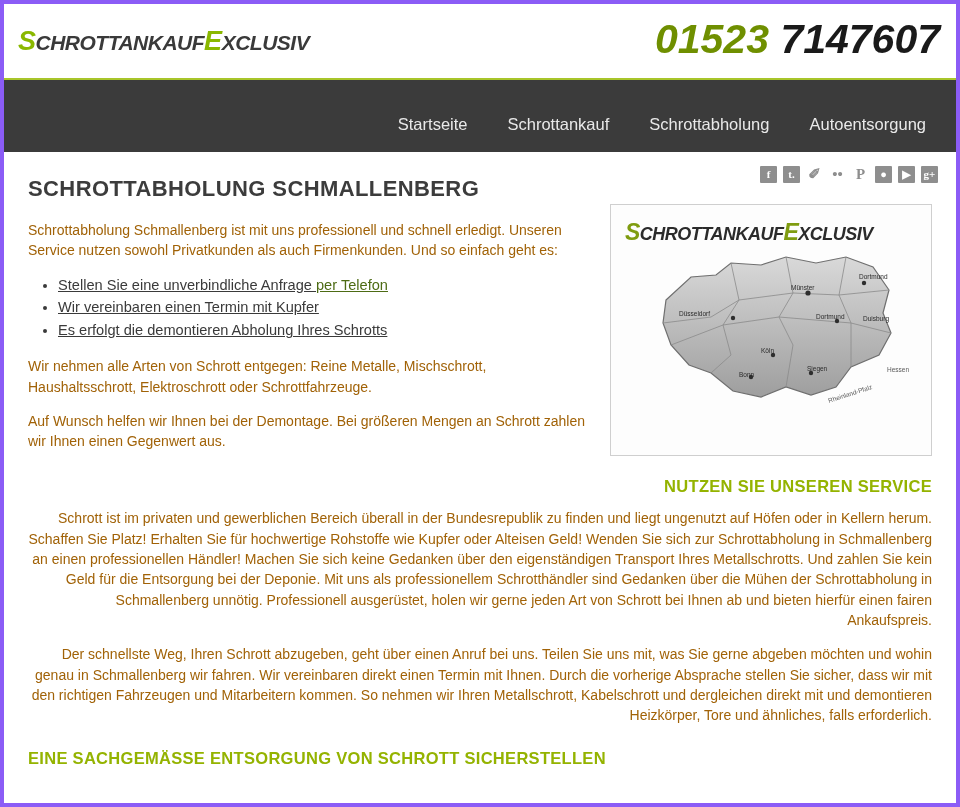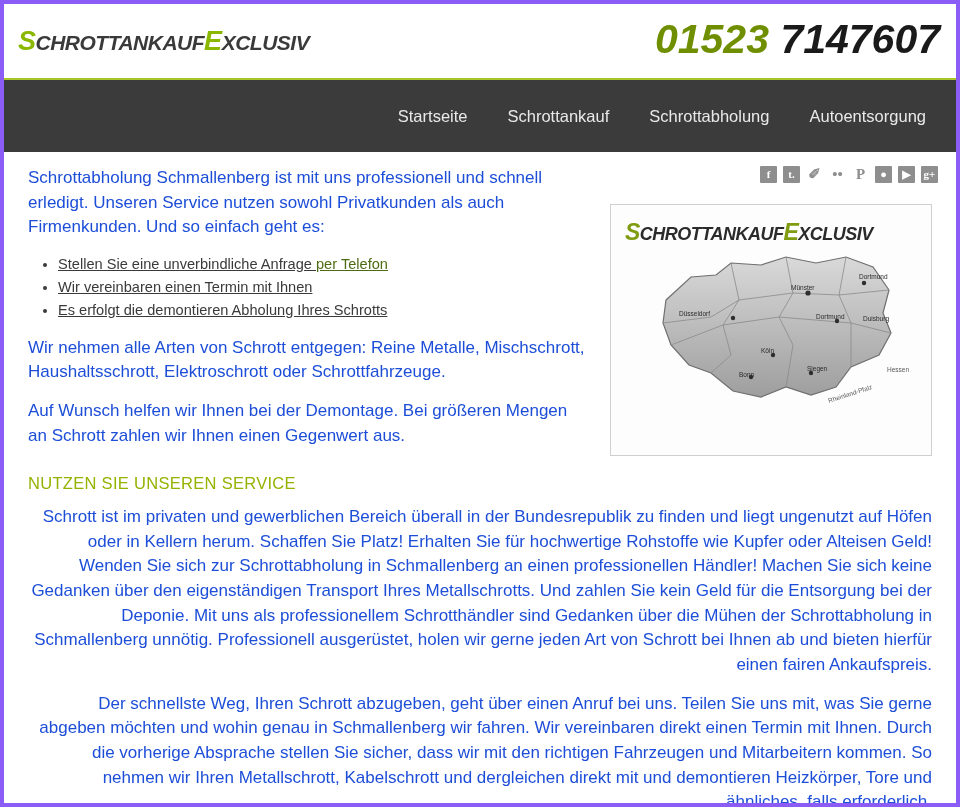--- a/index.html
+++ b/index.html
@@ -83,21 +83,21 @@
     height: 72px;
     background: #3b3b3b;
     position: relative;
   }
   .nav ul {
     list-style: none;
     margin: 0;
     padding: 0;
     position: absolute;
     right: 10px;
-    top: 0;
+    top: 8px;
     height: 72px;
     display: flex;
     align-items: center;
   }
   .nav li {
     margin: 0;
     padding: 0;
   }
   .nav a {
     display: block;
@@ -142,29 +142,30 @@
   h1.title {
     font-size: 22px;
     font-weight: bold;
     color: #3c3c3c;
     margin: 10px 0 18px 0;
     letter-spacing: 0.4px;
     text-transform: uppercase;
   }
   h2.sub {
     font-size: 16.5px;
-    font-weight: normal;
+    font-weight: bold;
     color: #94b300;
     margin: 26px 0 12px 0;
     letter-spacing: 0.3px;
     text-transform: uppercase;
+    text-align: right;
   }
   p.body, li.body {
-    font-size: 17px;
-    color: #1d4ed8;
+    font-size: 14px;
+    color: #a16207;
     line-height: 1.45;
     margin: 0 0 14px 0;
   }
   .intro-col {
     width: 560px;
   }
   ul.checklist {
     margin: 0 0 14px 0;
     padding-left: 30px;
   }
@@ -257,20 +258,21 @@
       <span class="s">f</span>
       <span class="s">t.</span>
       <span class="s plain">✐</span>
       <span class="s plain">••</span>
       <span class="s plain">P</span>
       <span class="s">●</span>
       <span class="s">▶</span>
       <span class="s">g+</span>
     </div>
 
+    <h1 class="title">SCHROTTABHOLUNG SCHMALLENBERG</h1>
 
     <div class="mapbox">
       <div class="maplogo">
         <span class="c1">S</span><span class="c2">CHROTTANKAUF</span><span class="c1">E</span><span class="c2">XCLUSIV</span>
       </div>
       <svg width="320" height="250" viewBox="0 0 320 250" style="position:absolute;left:0;top:0;">
         <defs>
           <linearGradient id="gmap" x1="0" y1="0" x2="0" y2="1">
             <stop offset="0%" stop-color="#d9d9d9"></stop>
             <stop offset="100%" stop-color="#9e9e9e"></stop>
@@ -300,21 +302,21 @@
         <text x="218" y="198" font-family="Liberation Sans, sans-serif" font-size="6.5" fill="#5a5a5a" transform="rotate(-18 218 198)">Rheinland-Pfalz</text>
         <text x="276" y="167" font-family="Liberation Sans, sans-serif" font-size="6.5" fill="#5a5a5a">Hessen</text>
       </svg>
     </div>
 
     <div class="intro-col">
       <p class="body">Schrottabholung Schmallenberg ist mit uns professionell und schnell erledigt. Unseren Service nutzen sowohl Privatkunden als auch Firmenkunden. Und so einfach geht es:</p>
 
       <ul class="checklist">
         <li class="body"><span>Stellen Sie eine unverbindliche Anfrage </span><a class="inline" href="#">per Telefon</a></li>
-        <li class="body">Wir vereinbaren einen Termin mit Ihnen</li>
+        <li class="body">Wir vereinbaren einen Termin mit Kupfer</li>
         <li class="body">Es erfolgt die demontieren Abholung Ihres Schrotts</li>
       </ul>
 
       <p class="body">Wir nehmen alle Arten von Schrott entgegen: Reine Metalle, Mischschrott, Haushaltsschrott, Elektroschrott oder Schrottfahrzeuge.</p>
       <p class="body">Auf Wunsch helfen wir Ihnen bei der Demontage. Bei größeren Mengen an Schrott zahlen wir Ihnen einen Gegenwert aus.</p>
     </div>
 
     <h2 class="sub">NUTZEN SIE UNSEREN SERVICE</h2>
     <p class="body wide">Schrott ist im privaten und gewerblichen Bereich überall in der Bundesrepublik zu finden und liegt ungenutzt auf Höfen oder in Kellern herum. Schaffen Sie Platz! Erhalten Sie für hochwertige Rohstoffe wie Kupfer oder Alteisen Geld! Wenden Sie sich zur Schrottabholung in Schmallenberg an einen professionellen Händler! Machen Sie sich keine Gedanken über den eigenständigen Transport Ihres Metallschrotts. Und zahlen Sie kein Geld für die Entsorgung bei der Deponie. Mit uns als professionellem Schrotthändler sind Gedanken über die Mühen der Schrottabholung in Schmallenberg unnötig. Professionell ausgerüstet, holen wir gerne jeden Art von Schrott bei Ihnen ab und bieten hierfür einen fairen Ankaufspreis.</p>
 

